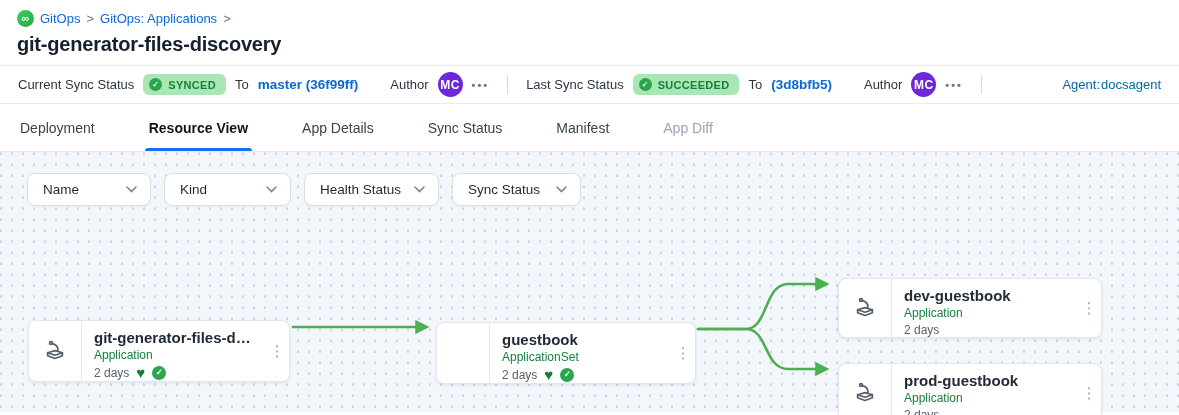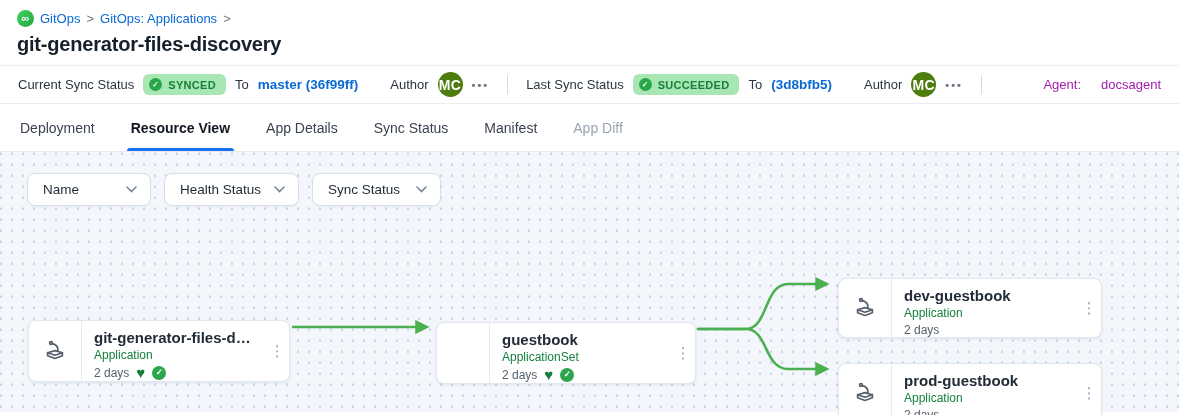--- a/index.html
+++ b/index.html
@@ -40,32 +40,32 @@
     font-size: 11px; font-weight: 700; letter-spacing: 0.3px;
   }
   .badge .check-bubble {
     width: 13px; height: 13px; border-radius: 50%;
     background: #28a648; color: #fff; font-size: 8px; font-weight: 700;
     display: inline-flex; align-items: center; justify-content: center; line-height: 1;
   }
   .rev-link { color: #0a69d6; font-weight: 700; font-size: 13.5px; text-decoration: none; cursor: pointer; }
   .avatar {
     width: 25px; height: 25px; border-radius: 50%;
-    background: #4d7c0f; color: #fff; font-size: 14px; font-weight: 700;
+    background: #6d28d9; color: #fff; font-size: 12px; font-weight: 700;
     display: inline-flex; align-items: center; justify-content: center; letter-spacing: 0.4px;
   }
   .meatballs { color: #6e7781; font-size: 11px; letter-spacing: 2px; cursor: pointer; font-weight: 700; }
   .sb-divider { width: 1px; height: 19px; background: #d7dce3; margin: 0 9px; }
   .sb-gap { width: 14px; }
-  .agent-group { margin-left: auto; display: flex; gap: 20px; align-items: center; color: #a21caf; }
+  .agent-group { margin-left: auto; display: flex; gap: 1px; align-items: center; color: #0369a1; }
 
   
   .tab-bar {
     height: 48px; display: flex; align-items: stretch;
-    padding: 0 20px; gap: 36px;
+    padding: 0 20px; gap: 54px;
     border-bottom: 1px solid #e7eaee; background: #fff;
   }
   .tab {
     display: flex; align-items: center; font-size: 14px;
     color: #3a4350; cursor: pointer; position: relative;
   }
   .tab.active { font-weight: 700; color: #10161f; }
   .tab.active::after {
     content: ""; position: absolute; left: -4px; right: -4px; bottom: 0;
     height: 3px; background: #1a6ff0; border-radius: 3px 3px 0 0;
@@ -182,20 +182,26 @@
     <path d="M 698 177 H 746 C 768 177 764 217 788 217 H 826" fill="none" stroke="#4caf50" stroke-width="2.6" stroke-linecap="round" marker-end="url(#arrow)"></path>
   </svg>
 
   <div class="filters">
     <div class="filter f-name">
       <span>Name</span>
       <svg width="11" height="7" viewBox="0 0 11 7">
           <path d="M1 1 L5.5 5.5 L10 1" stroke="#7a8699" stroke-width="1.6" fill="none" stroke-linecap="round"></path>
         </svg>
     </div>
+    <div class="filter f-kind">
+      <span>Kind</span>
+      <svg width="11" height="7" viewBox="0 0 11 7">
+          <path d="M1 1 L5.5 5.5 L10 1" stroke="#7a8699" stroke-width="1.6" fill="none" stroke-linecap="round"></path>
+        </svg>
+    </div>
     <div class="filter f-health">
       <span>Health Status</span>
       <svg width="11" height="7" viewBox="0 0 11 7">
           <path d="M1 1 L5.5 5.5 L10 1" stroke="#7a8699" stroke-width="1.6" fill="none" stroke-linecap="round"></path>
         </svg>
     </div>
     <div class="filter f-sync">
       <span>Sync Status</span>
       <svg width="11" height="7" viewBox="0 0 11 7">
           <path d="M1 1 L5.5 5.5 L10 1" stroke="#7a8699" stroke-width="1.6" fill="none" stroke-linecap="round"></path>

